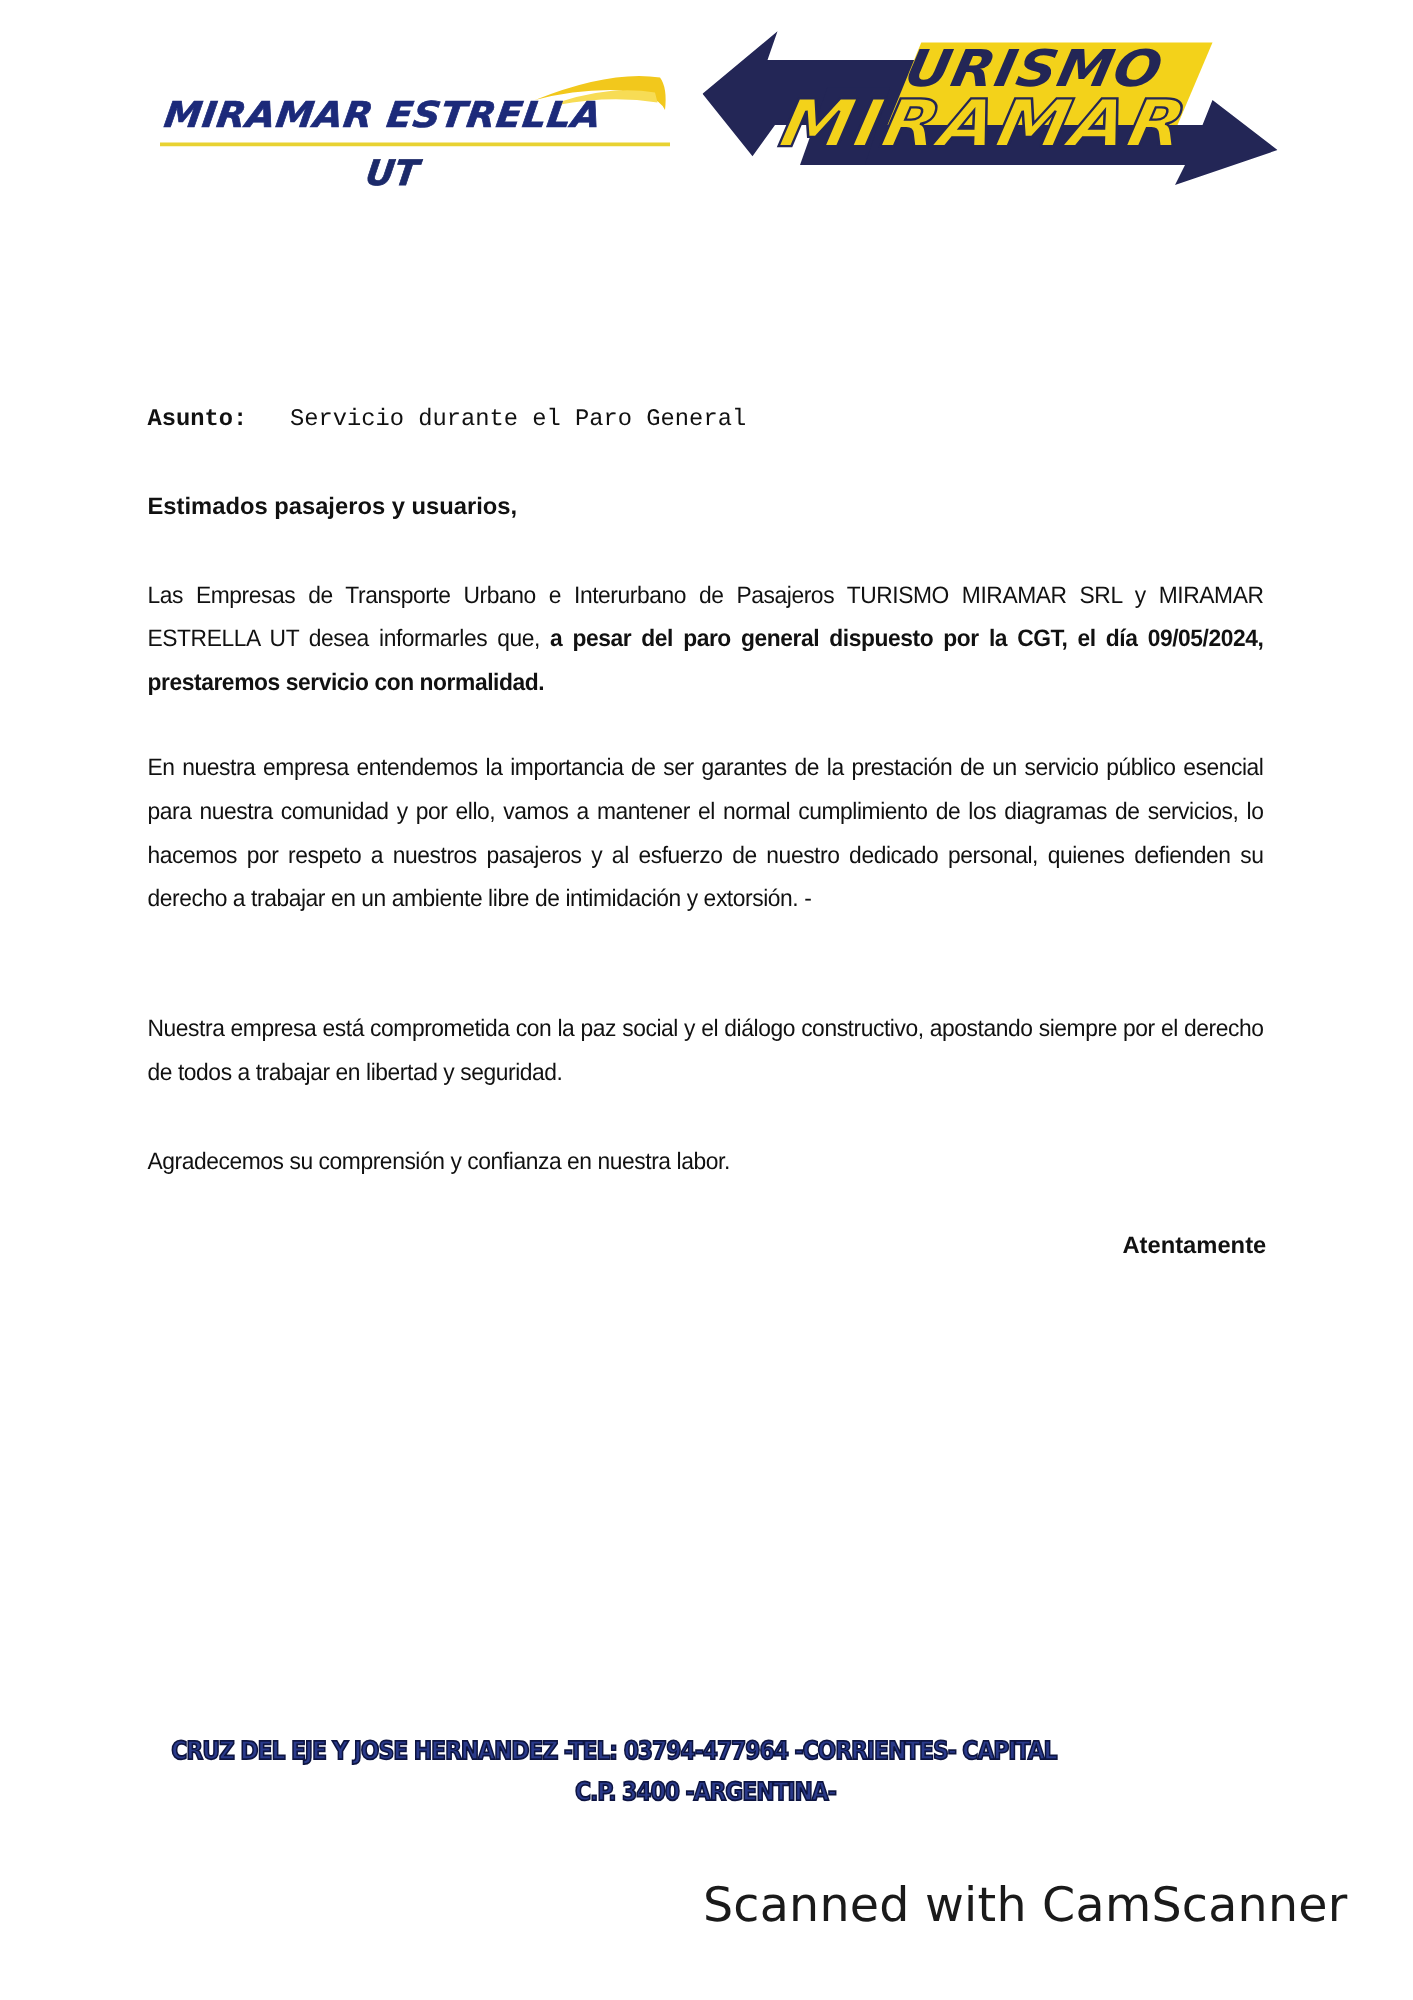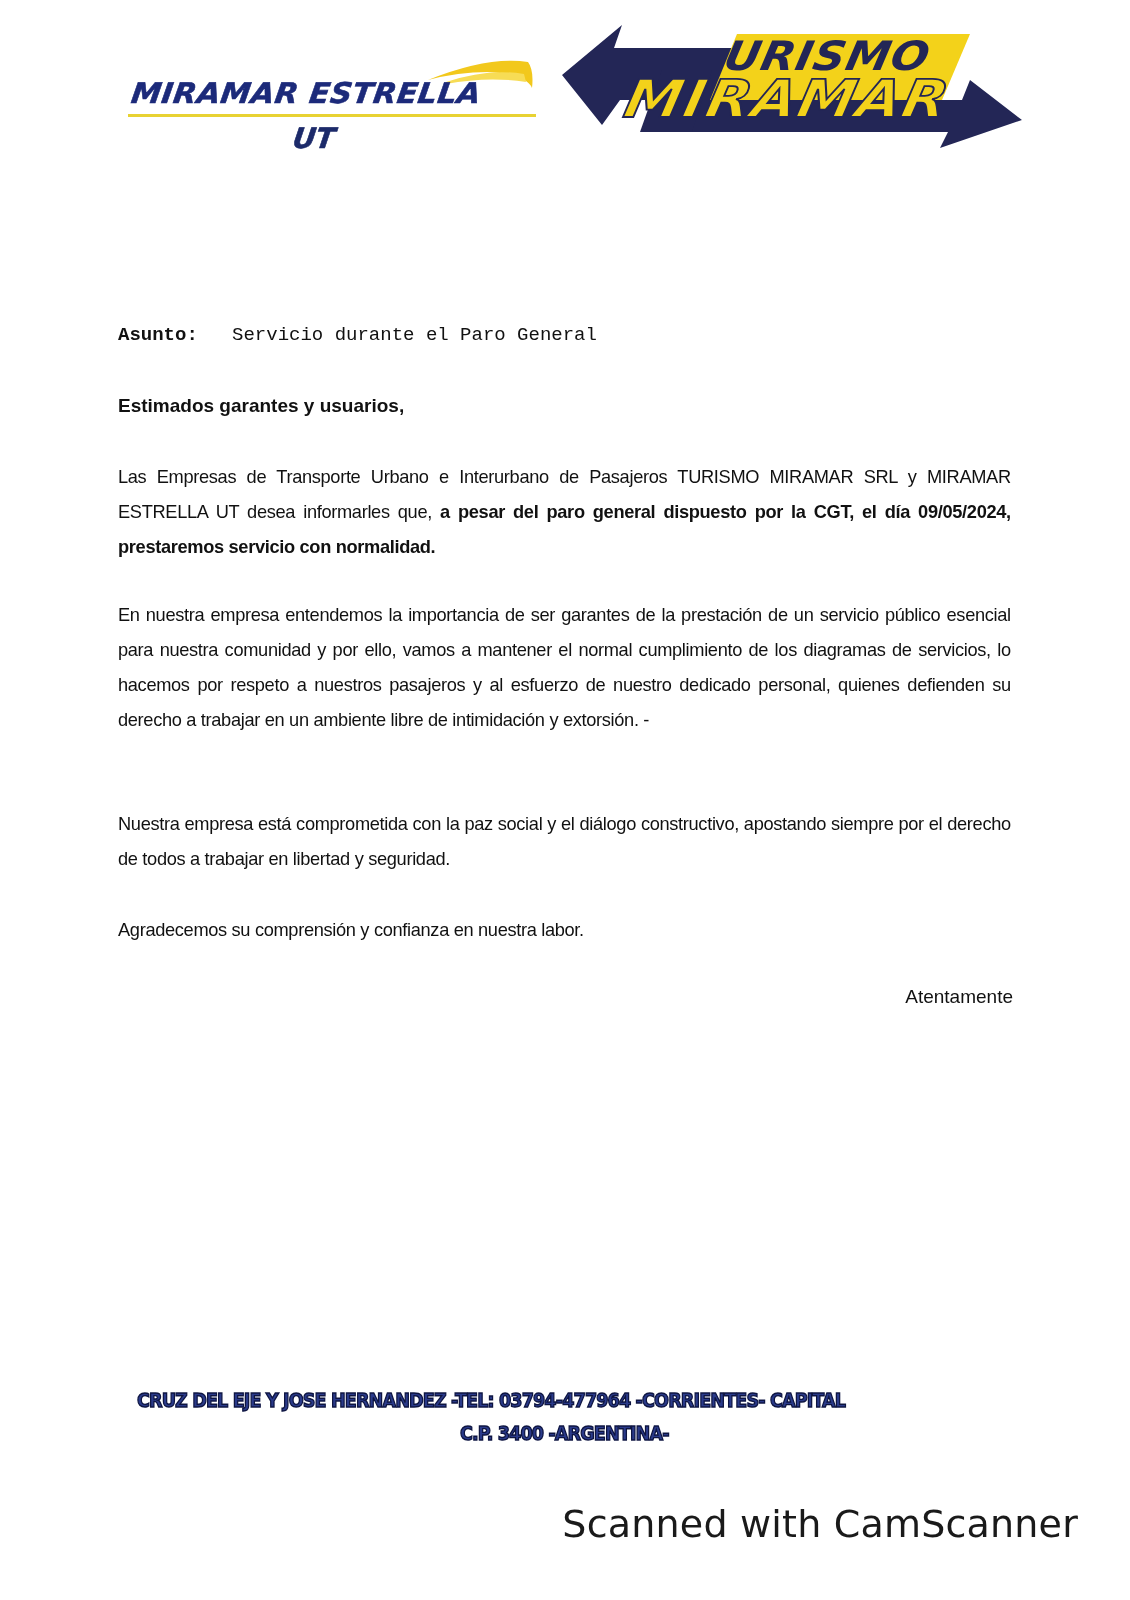--- a/index.html
+++ b/index.html
@@ -120,20 +120,21 @@
     .p1 { top: 459px; }
     .p2 { top: 597px; }
     .p3 { top: 806px; }
     .p4 { top: 912px; }
     .b { font-weight: bold; }
     .closing {
       position: absolute;
       right: 117px;
       top: 986px;
       font-size: 19px;
+      font-weight: bold;
     }
     
     .footer-line1, .footer-line2 {
       position: absolute;
       font-family: "DejaVu Sans", sans-serif;
       font-weight: bold;
       color: #2a3a8a;
       -webkit-text-stroke: 1.4px #0d1440;
       letter-spacing: -1px;
       white-space: nowrap;
@@ -190,21 +191,21 @@
   <div class="tm-top">URISMO</div>
   <div class="tm-bottom">MIRAMAR</div>
 </div>
 
 <div class="subject">
   <span class="lbl">Asunto:</span>
   <span>&nbsp;</span>
   <span>Servicio durante el Paro General</span>
 </div>
 
-<div class="greeting">Estimados garantes y usuarios,</div>
+<div class="greeting">Estimados pasajeros y usuarios,</div>
 
 <div class="para p1">
   <span>Las Empresas de Transporte Urbano e Interurbano de Pasajeros TURISMO MIRAMAR SRL y MIRAMAR ESTRELLA UT desea informarles que, </span><span class="b">a pesar del paro general dispuesto por la CGT, el día 09/05/2024, prestaremos servicio con normalidad.</span>
 </div>
 
 <div class="para p2">En nuestra empresa entendemos la importancia de ser garantes de la prestación de un servicio público esencial para nuestra comunidad y por ello, vamos a mantener el normal cumplimiento de los diagramas de servicios, lo hacemos por respeto a nuestros pasajeros y al esfuerzo de nuestro dedicado personal, quienes defienden su derecho a trabajar en un ambiente libre de intimidación y extorsión. -</div>
 
 <div class="para p3">Nuestra empresa está comprometida con la paz social y el diálogo constructivo, apostando siempre por el derecho de todos a trabajar en libertad y seguridad.</div>
 
 <div class="para p4">Agradecemos su comprensión y confianza en nuestra labor.</div>

